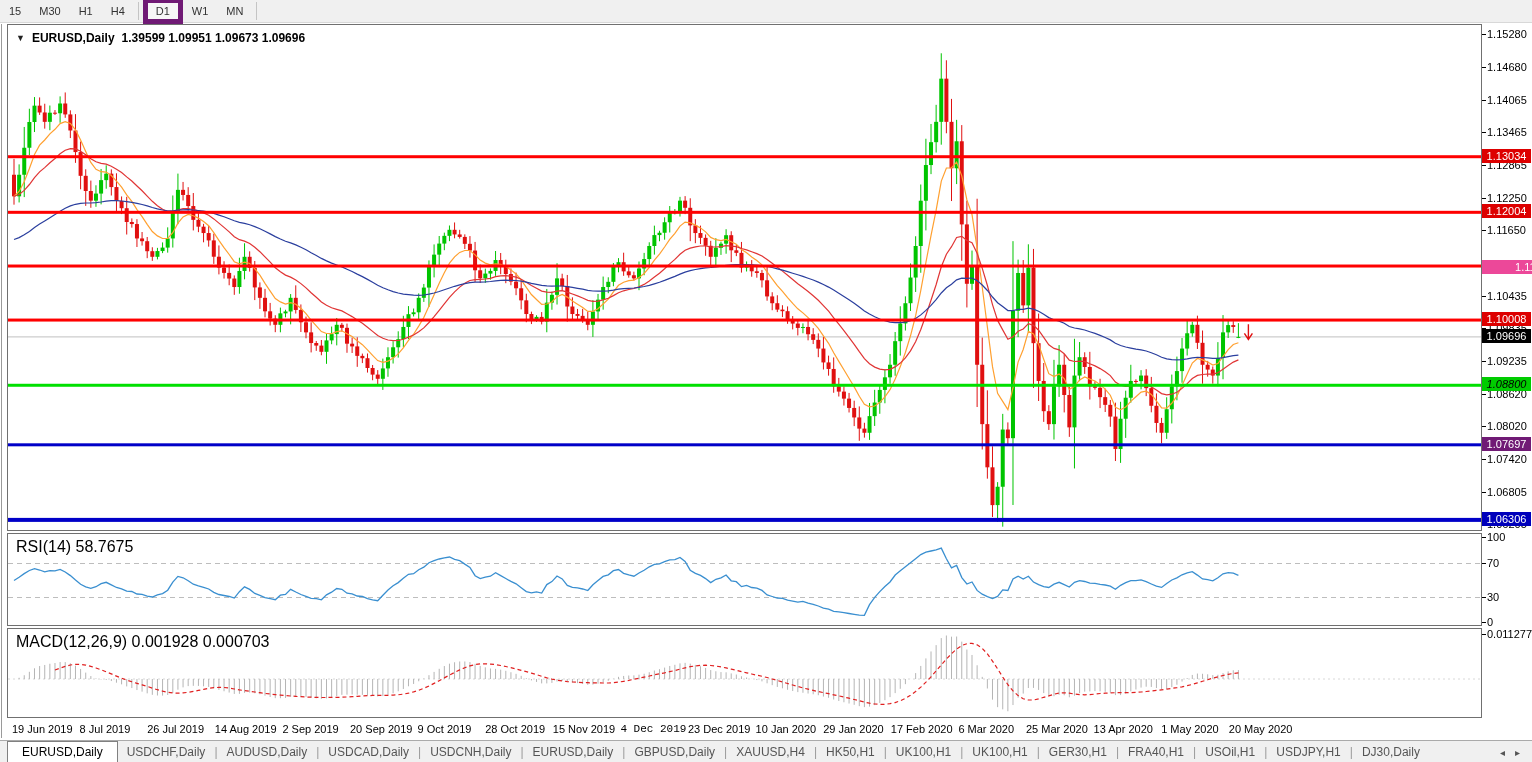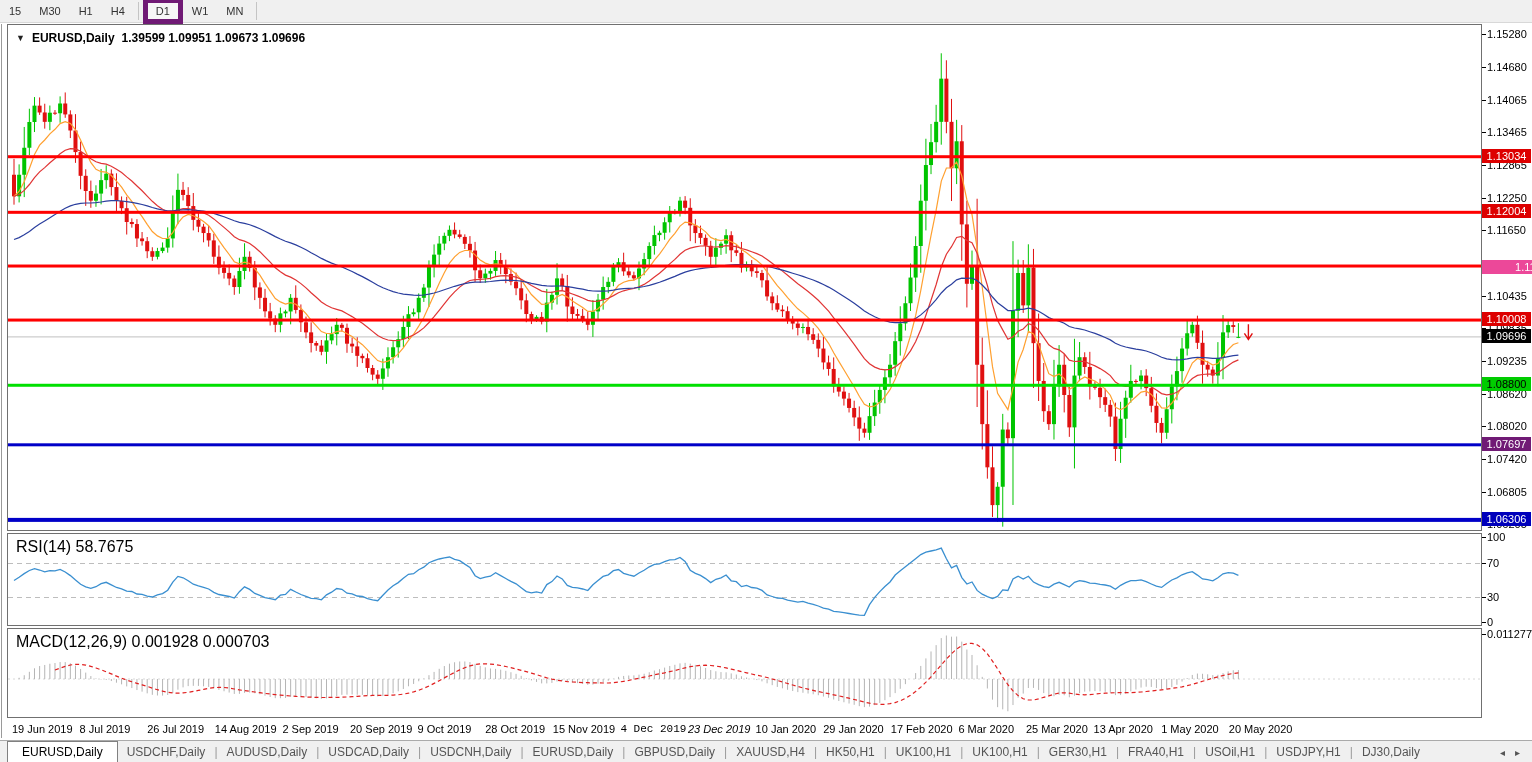--- a/index.html
+++ b/index.html
@@ -822,21 +822,21 @@
     <div class="dlabel" style="left: 5px;">19 Jun 2019</div>
     <div class="dlabel" style="left: 72.6px;">8 Jul 2019</div>
     <div class="dlabel" style="left: 140.2px;">26 Jul 2019</div>
     <div class="dlabel" style="left: 207.8px;">14 Aug 2019</div>
     <div class="dlabel" style="left: 275.4px;">2 Sep 2019</div>
     <div class="dlabel" style="left: 343px;">20 Sep 2019</div>
     <div class="dlabel" style="left: 410.6px;">9 Oct 2019</div>
     <div class="dlabel" style="left: 478.2px;">28 Oct 2019</div>
     <div class="dlabel" style="left: 545.8px;">15 Nov 2019</div>
     <div class="dlabel" style="left: 613.4px; font-family: Liberation Mono, monospace;">4 Dec 2019</div>
-    <div class="dlabel" style="left: 681px; font-style: italic;">23 Dec 2019</div>
+    <div class="dlabel" style="left: 681px;">23 Dec 2019</div>
     <div class="dlabel" style="left: 748.6px;">10 Jan 2020</div>
     <div class="dlabel" style="left: 816.2px;">29 Jan 2020</div>
     <div class="dlabel" style="left: 883.8px;">17 Feb 2020</div>
     <div class="dlabel" style="left: 951.4px;">6 Mar 2020</div>
     <div class="dlabel" style="left: 1019px;">25 Mar 2020</div>
     <div class="dlabel" style="left: 1086.6px;">13 Apr 2020</div>
     <div class="dlabel" style="left: 1154.2px;">1 May 2020</div>
     <div class="dlabel" style="left: 1221.8px;">20 May 2020</div>
   </div>
 <div id="axis-col">
@@ -852,21 +852,21 @@
     <div class="tick" style="top: 360.787px;">1.09235</div>
     <div class="tick" style="top: 393.984px;">1.08620</div>
     <div class="tick" style="top: 426.372px;">1.08020</div>
     <div class="tick" style="top: 458.76px;">1.07420</div>
     <div class="tick" style="top: 491.958px;">1.06805</div>
     <div class="tick" style="top: 524.346px;">1.06205</div>
     <div class="lvl-label" style="top: 155.717px; background: rgb(221, 0, 0); color: rgb(255, 255, 255);">1.13034</div>
     <div class="lvl-label" style="top: 211.316px; background: rgb(221, 0, 0); color: rgb(255, 255, 255);">1.12004</div>
     <div class="lvl-label" style="top: 267px; background: #ec4899; color: rgb(255, 255, 255); padding-left: 28px;">1.11009</div>
     <div class="lvl-label" style="top: 319.06px; background: rgb(221, 0, 0); color: rgb(255, 255, 255);">1.10008</div>
-    <div class="lvl-label" style="top: 384.268px; background: rgb(0, 204, 0); color: rgb(0, 0, 0);">1.08800</div>
+    <div class="lvl-label" style="top: 384.268px; background: rgb(0, 204, 0); color: rgb(0, 0, 0); font-style: italic;">1.08800</div>
     <div class="lvl-label" style="top: 443.808px; background: #701a75; color: rgb(255, 255, 255);">1.07697</div>
     <div class="lvl-label" style="top: 518.894px; background: rgb(0, 0, 187); color: rgb(255, 255, 255);">1.06306</div>
     <div class="lvl-label" style="top: 335.902px; background: rgb(0, 0, 0); color: rgb(255, 255, 255);">1.09696</div>
     <div class="tick" style="top: 537px;">100</div>
     <div class="tick" style="top: 562.5px;">70</div>
     <div class="tick" style="top: 596.5px;">30</div>
     <div class="tick" style="top: 622px;">0</div>
     <div class="tick" style="top: 634.008px;">0.011277</div>
     <div class="tick" style="top: 678px;">0.00</div>
     <div class="tick" style="top: 712.504px;">-0.008845</div>

